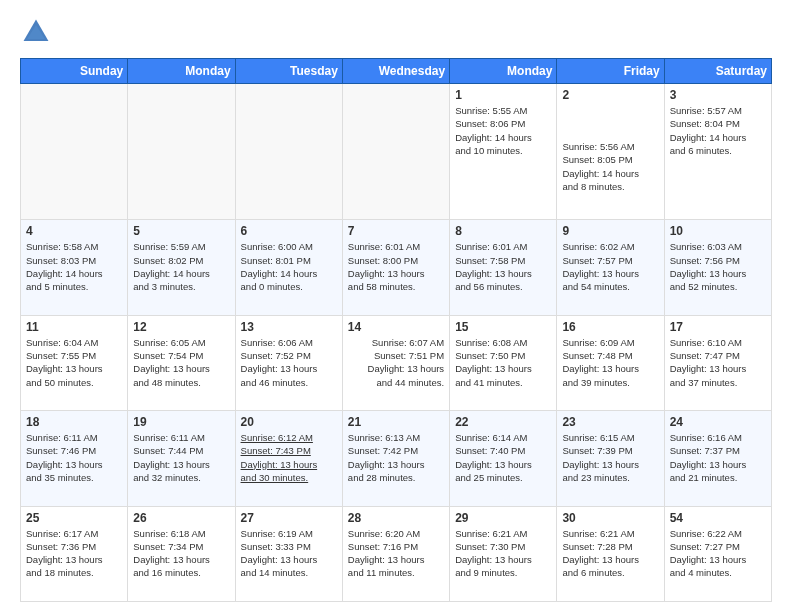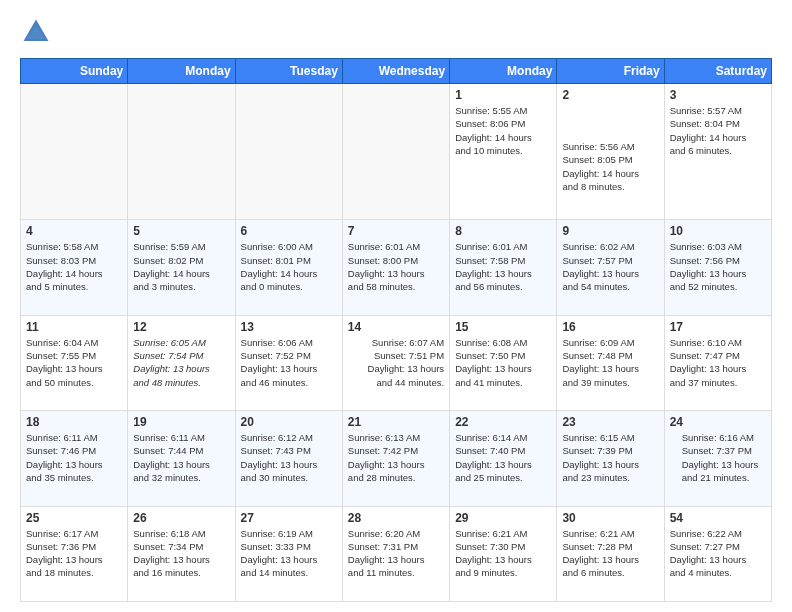--- a/index.html
+++ b/index.html
@@ -218,21 +218,21 @@
         <tr>
           <td>
             <span class="day-num">11</span>
             <div class="day-info" style="white-space: pre-line;">Sunrise: 6:04 AM
 Sunset: 7:55 PM
 Daylight: 13 hours
 and 50 minutes.</div>
           </td>
           <td>
             <span class="day-num">12</span>
-            <div class="day-info" style="white-space: pre-line; font-style: italic;">Sunrise: 6:05 AM
+            <div class="day-info" style="white-space: pre-line;">Sunrise: 6:05 AM
 Sunset: 7:54 PM
 Daylight: 13 hours
 and 48 minutes.</div>
           </td>
           <td>
             <span class="day-num">13</span>
             <div class="day-info" style="white-space: pre-line;">Sunrise: 6:06 AM
 Sunset: 7:52 PM
 Daylight: 13 hours
 and 46 minutes.</div>
@@ -276,21 +276,21 @@
           </td>
           <td>
             <span class="day-num">19</span>
             <div class="day-info" style="white-space: pre-line;">Sunrise: 6:11 AM
 Sunset: 7:44 PM
 Daylight: 13 hours
 and 32 minutes.</div>
           </td>
           <td>
             <span class="day-num">20</span>
-            <div class="day-info" style="white-space: pre-line;">Sunrise: 6:12 AM
+            <div class="day-info" style="white-space: pre-line; text-decoration: underline;">Sunrise: 6:12 AM
 Sunset: 7:43 PM
 Daylight: 13 hours
 and 30 minutes.</div>
           </td>
           <td>
             <span class="day-num">21</span>
             <div class="day-info" style="white-space: pre-line;">Sunrise: 6:13 AM
 Sunset: 7:42 PM
 Daylight: 13 hours
 and 28 minutes.</div>
@@ -304,21 +304,21 @@
           </td>
           <td>
             <span class="day-num">23</span>
             <div class="day-info" style="white-space: pre-line;">Sunrise: 6:15 AM
 Sunset: 7:39 PM
 Daylight: 13 hours
 and 23 minutes.</div>
           </td>
           <td>
             <span class="day-num">24</span>
-            <div class="day-info" style="white-space: pre-line; margin-left: 12px;">Sunrise: 6:16 AM
+            <div class="day-info" style="white-space: pre-line;">Sunrise: 6:16 AM
 Sunset: 7:37 PM
 Daylight: 13 hours
 and 21 minutes.</div>
           </td>
         </tr>
         <tr>
           <td>
             <span class="day-num">25</span>
             <div class="day-info" style="white-space: pre-line;">Sunrise: 6:17 AM
 Sunset: 7:36 PM
@@ -335,21 +335,21 @@
           <td>
             <span class="day-num">27</span>
             <div class="day-info" style="white-space: pre-line;">Sunrise: 6:19 AM
 Sunset: 3:33 PM
 Daylight: 13 hours
 and 14 minutes.</div>
           </td>
           <td>
             <span class="day-num">28</span>
             <div class="day-info" style="white-space: pre-line;">Sunrise: 6:20 AM
-Sunset: 7:31 PM
+Sunset: 7:16 PM
 Daylight: 13 hours
 and 11 minutes.</div>
           </td>
           <td>
             <span class="day-num">29</span>
             <div class="day-info" style="white-space: pre-line;">Sunrise: 6:21 AM
 Sunset: 7:30 PM
 Daylight: 13 hours
 and 9 minutes.</div>
           </td>

